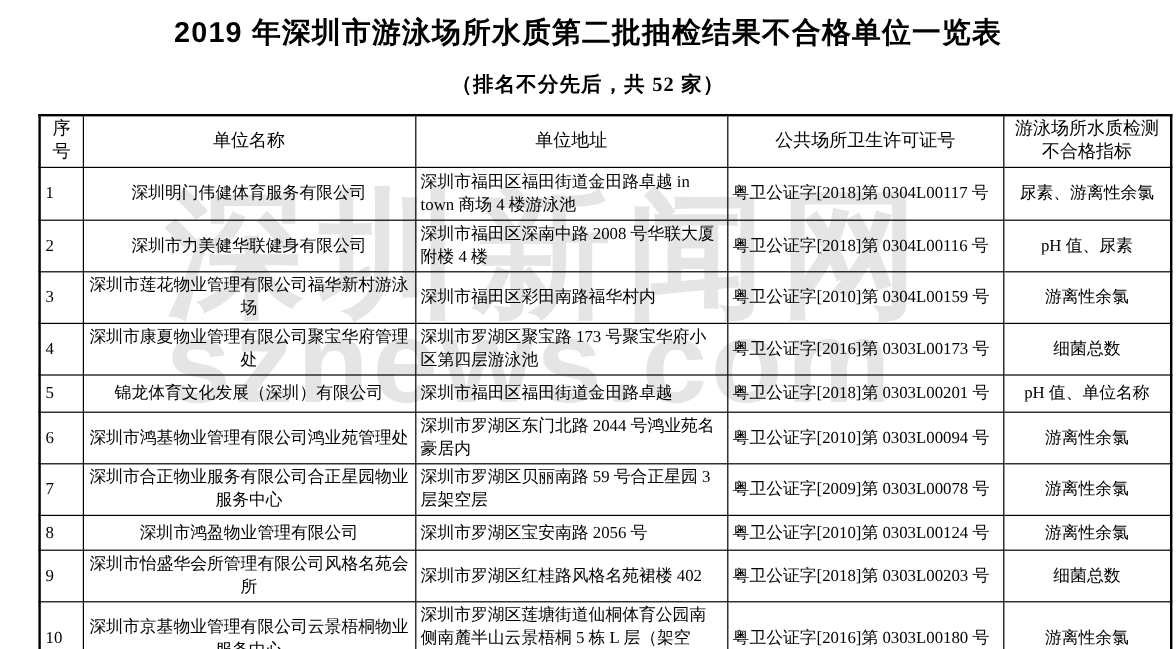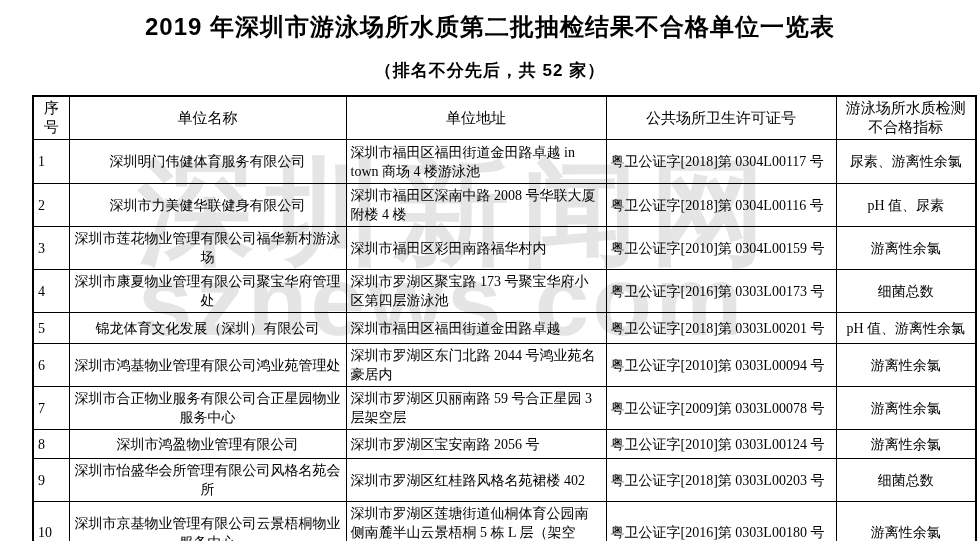--- a/index.html
+++ b/index.html
@@ -8,21 +8,21 @@
     font-family:"Liberation Serif","DejaVu Serif",serif;
     color:#000;overflow:hidden;
   }
   .title{
     margin:11px 0 16px 0;text-align:center;
     font-family:"Liberation Sans","DejaVu Sans",sans-serif;
     font-size:24px;font-weight:bold;letter-spacing:1px;
   }
   .subtitle{
     margin:15px 0 0 0;text-align:center;
-    font-family:Liberation Sans, sans-serif;
+    font-family:Liberation Serif, serif;
     font-size:17px;font-weight:bold;letter-spacing:1px;
   }
   .watermark{
     position:absolute;left:138px;top:152px;z-index:0;
     color:rgba(0,0,0,0.10);font-weight:bold;pointer-events:none;
     font-family:"Liberation Sans","DejaVu Sans",sans-serif;
     white-space:nowrap;
   }
   .wm1{font-size:116px;line-height:1.05;letter-spacing:12px;}
   .wm2{font-size:98px;line-height:1;margin-top:-22px;letter-spacing:3px;}
@@ -109,21 +109,21 @@
         <td class="col-name">深圳市康夏物业管理有限公司聚宝华府管理处</td>
         <td class="col-address">深圳市罗湖区聚宝路 173 号聚宝华府小区第四层游泳池</td>
         <td class="col-license">粤卫公证字[2016]第 0303L00173 号</td>
         <td class="col-indicator">细菌总数</td>
       </tr>
       <tr>
         <td class="col-no">5</td>
         <td class="col-name">锦龙体育文化发展（深圳）有限公司</td>
         <td class="col-address">深圳市福田区福田街道金田路卓越</td>
         <td class="col-license">粤卫公证字[2018]第 0303L00201 号</td>
-        <td class="col-indicator">pH 值、游离性余氯</td>
+        <td class="col-indicator">pH 值、单位名称</td>
       </tr>
       <tr>
         <td class="col-no">6</td>
         <td class="col-name">深圳市鸿基物业管理有限公司鸿业苑管理处</td>
         <td class="col-address">深圳市罗湖区东门北路 2044 号鸿业苑名豪居内</td>
         <td class="col-license">粤卫公证字[2010]第 0303L00094 号</td>
         <td class="col-indicator">游离性余氯</td>
       </tr>
       <tr>
         <td class="col-no">7</td>

